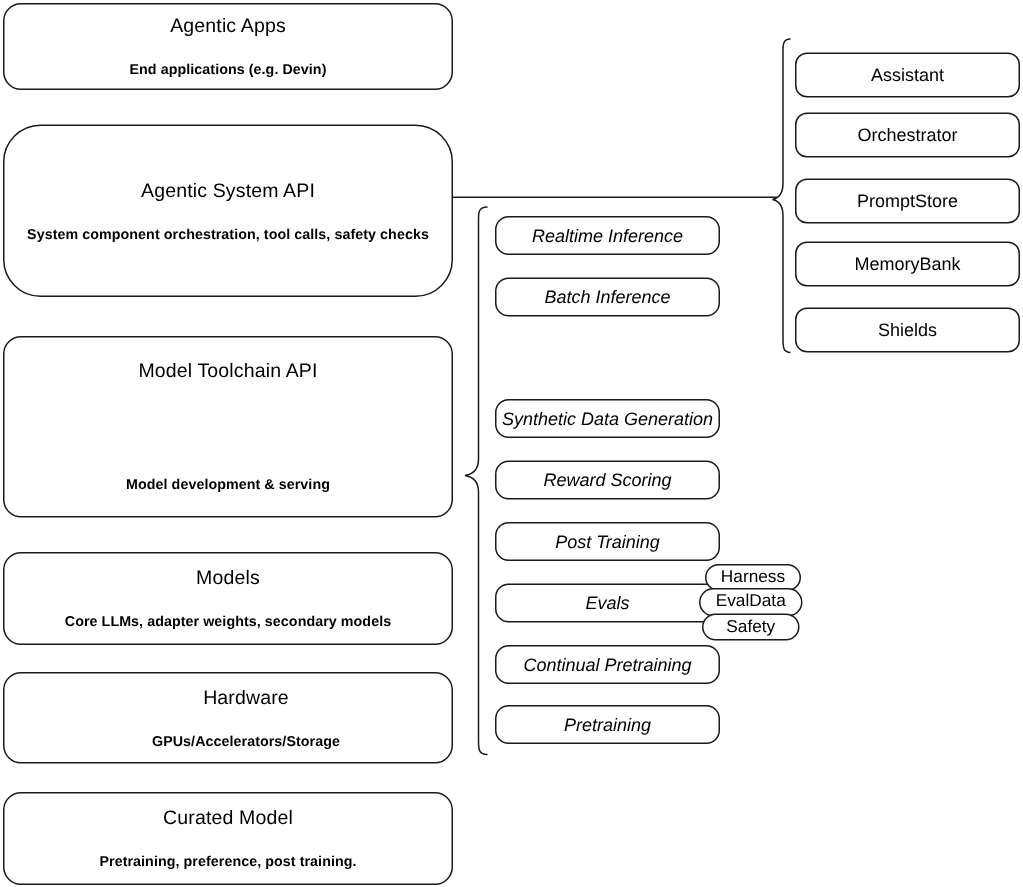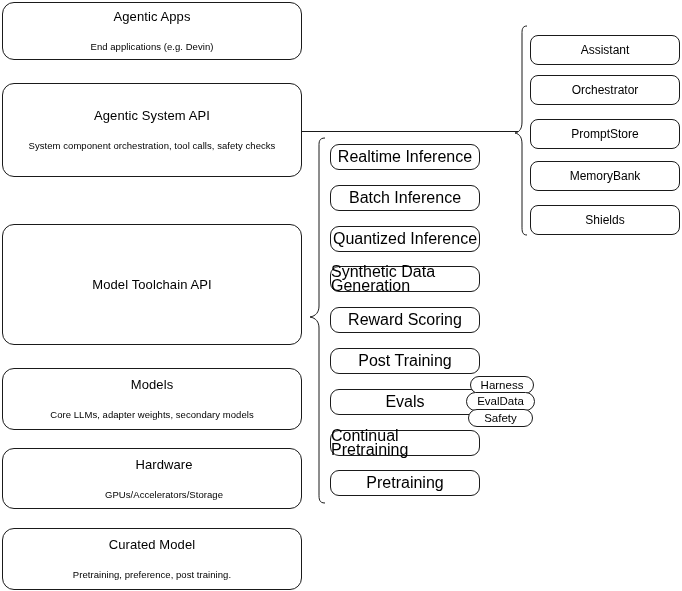--- a/index.html
+++ b/index.html
@@ -41,30 +41,32 @@
   .layer .title {
     font-size: 13px;
     line-height: 16px;
     letter-spacing: 0.1px;
   }
   .layer .subtitle {
     font-size: 9.5px;
     line-height: 13px;
     margin-top: 15px;
     letter-spacing: 0.05px;
+    font-weight: bold;
   }
   
   .cap {
     border-radius: 9px;
     left: 330px;
     width: 150px;
     height: 26px;
-    font-size: 16px;
+    font-size: 12px;
     line-height: 14px;
     z-index: 2;
+    font-style: italic;
   }
   
   .comp {
     border-radius: 8px;
     left: 530px;
     width: 150px;
     height: 30px;
     font-size: 12px;
     line-height: 14px;
     z-index: 2;
@@ -102,27 +104,28 @@
 </head>
 <body>
 
 <div id="diagram">
 
   <div class="node layer" style="top:2px; height:58px;">
     <div class="title">Agentic Apps</div>
     <div class="subtitle">End applications (e.g. Devin)</div>
   </div>
 
-  <div class="node layer" style="top:83px; height:94px;">
+  <div class="node layer" style="top:83px; height:115px;border-radius:25px;">
     <div class="title">Agentic System API</div>
     <div class="subtitle">System component orchestration, tool calls, safety checks</div>
   </div>
 
   <div class="node layer" style="top:224px; height:121px;gap:47px;">
     <div class="title">Model Toolchain API</div>
+    <div class="subtitle">Model development &amp; serving</div>
   </div>
 
   <div class="node layer" style="top:368px; height:62px;">
     <div class="title">Models</div>
     <div class="subtitle">Core LLMs, adapter weights, secondary models</div>
   </div>
 
   <div class="node layer" style="top:448px; height:61px;padding-left:24px;">
     <div class="title">Hardware</div>
     <div class="subtitle">GPUs/Accelerators/Storage</div>
@@ -140,23 +143,20 @@
   <svg class="brace" style="left:308px; top:136px;" width="20" height="376">
     <path d="M17,2 C11,2 11,6 11,10 L11,170 C11,176 8,180 2,181 C8,182 11,186 11,192 L11,358 C11,363 11,367 17,367"></path>
   </svg>
 
   <div class="node cap" style="top:144px;">
     <span>Realtime Inference</span>
   </div>
   <div class="node cap" style="top:185px;">
     <span>Batch Inference</span>
   </div>
-  <div class="node cap" style="top:226px;">
-    <span>Quantized Inference</span>
-  </div>
   <div class="node cap" style="top:307px;">
     <span>Reward Scoring</span>
   </div>
   <div class="node cap" style="top:266px;">
     <span>Synthetic Data Generation</span>
   </div>
   <div class="node cap" style="top:348px;">
     <span>Post Training</span>
   </div>
   <div class="node cap" style="top:389px;">

